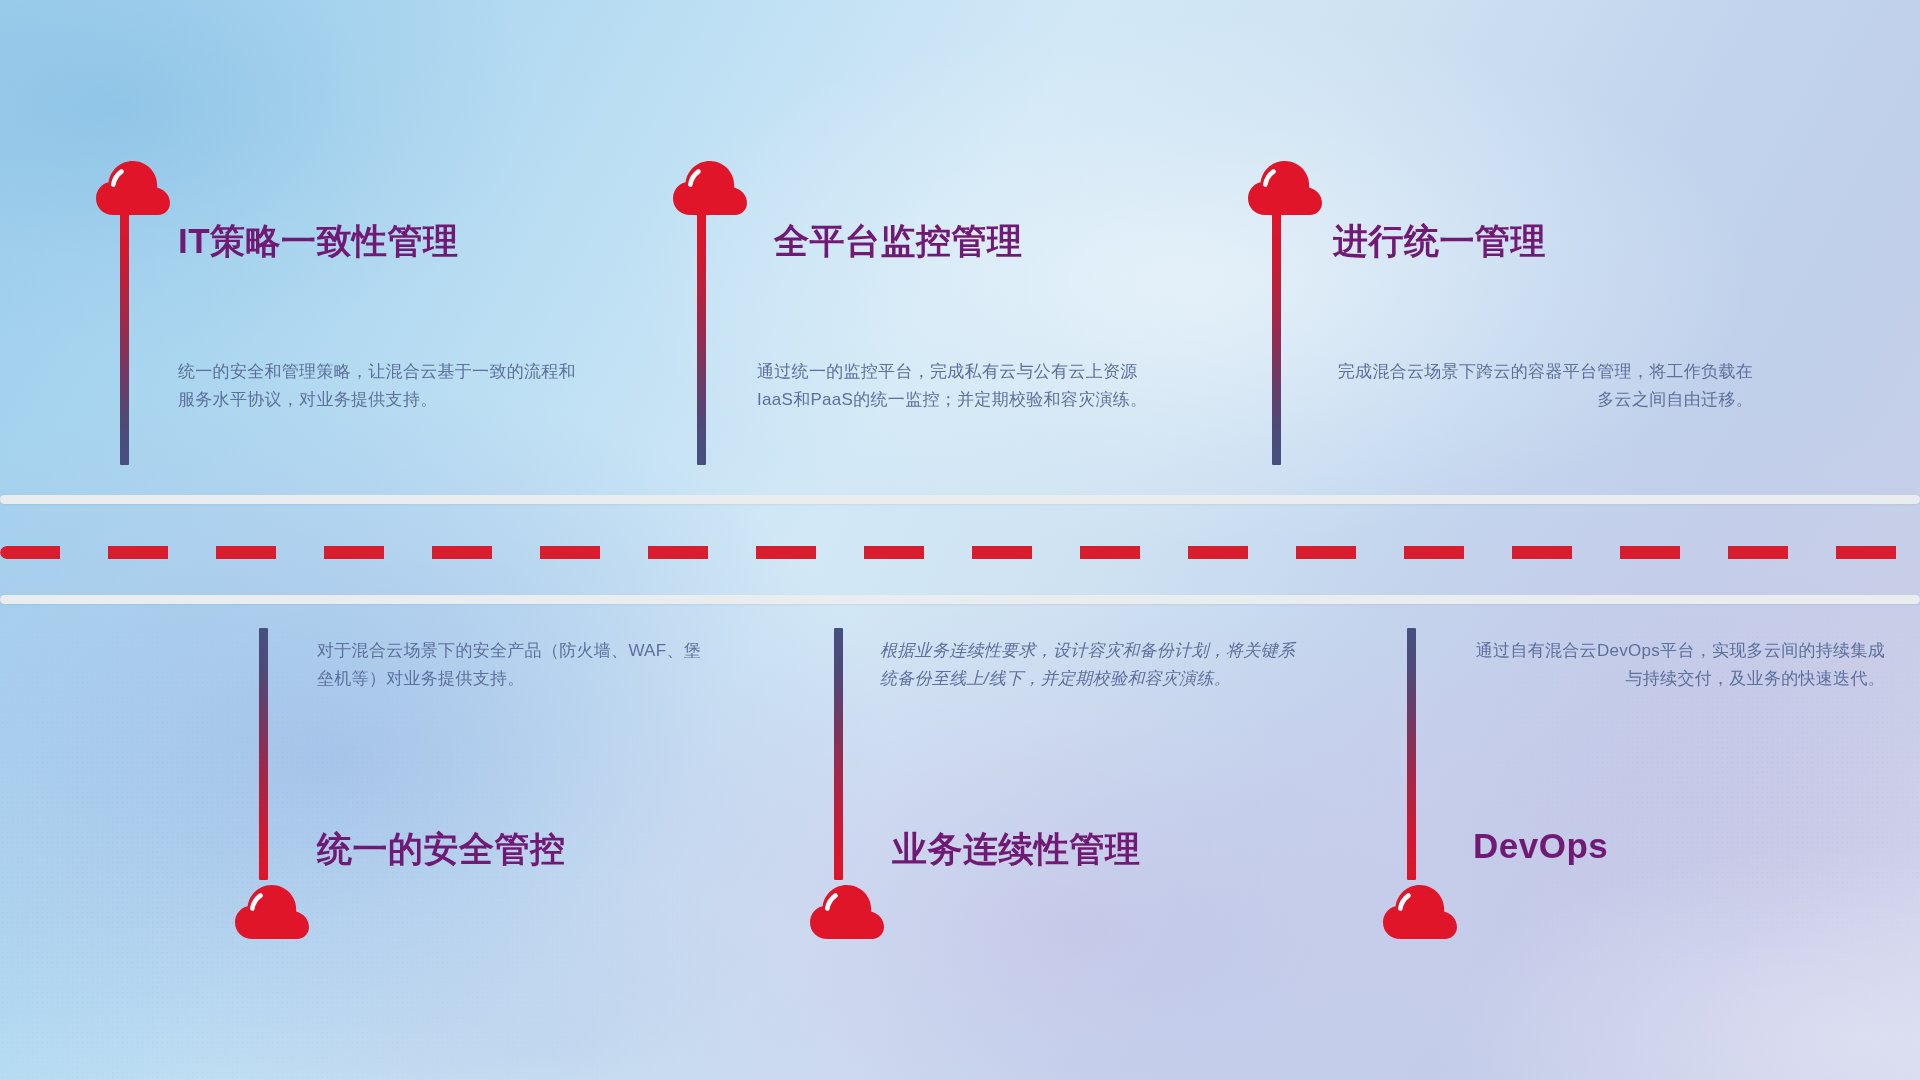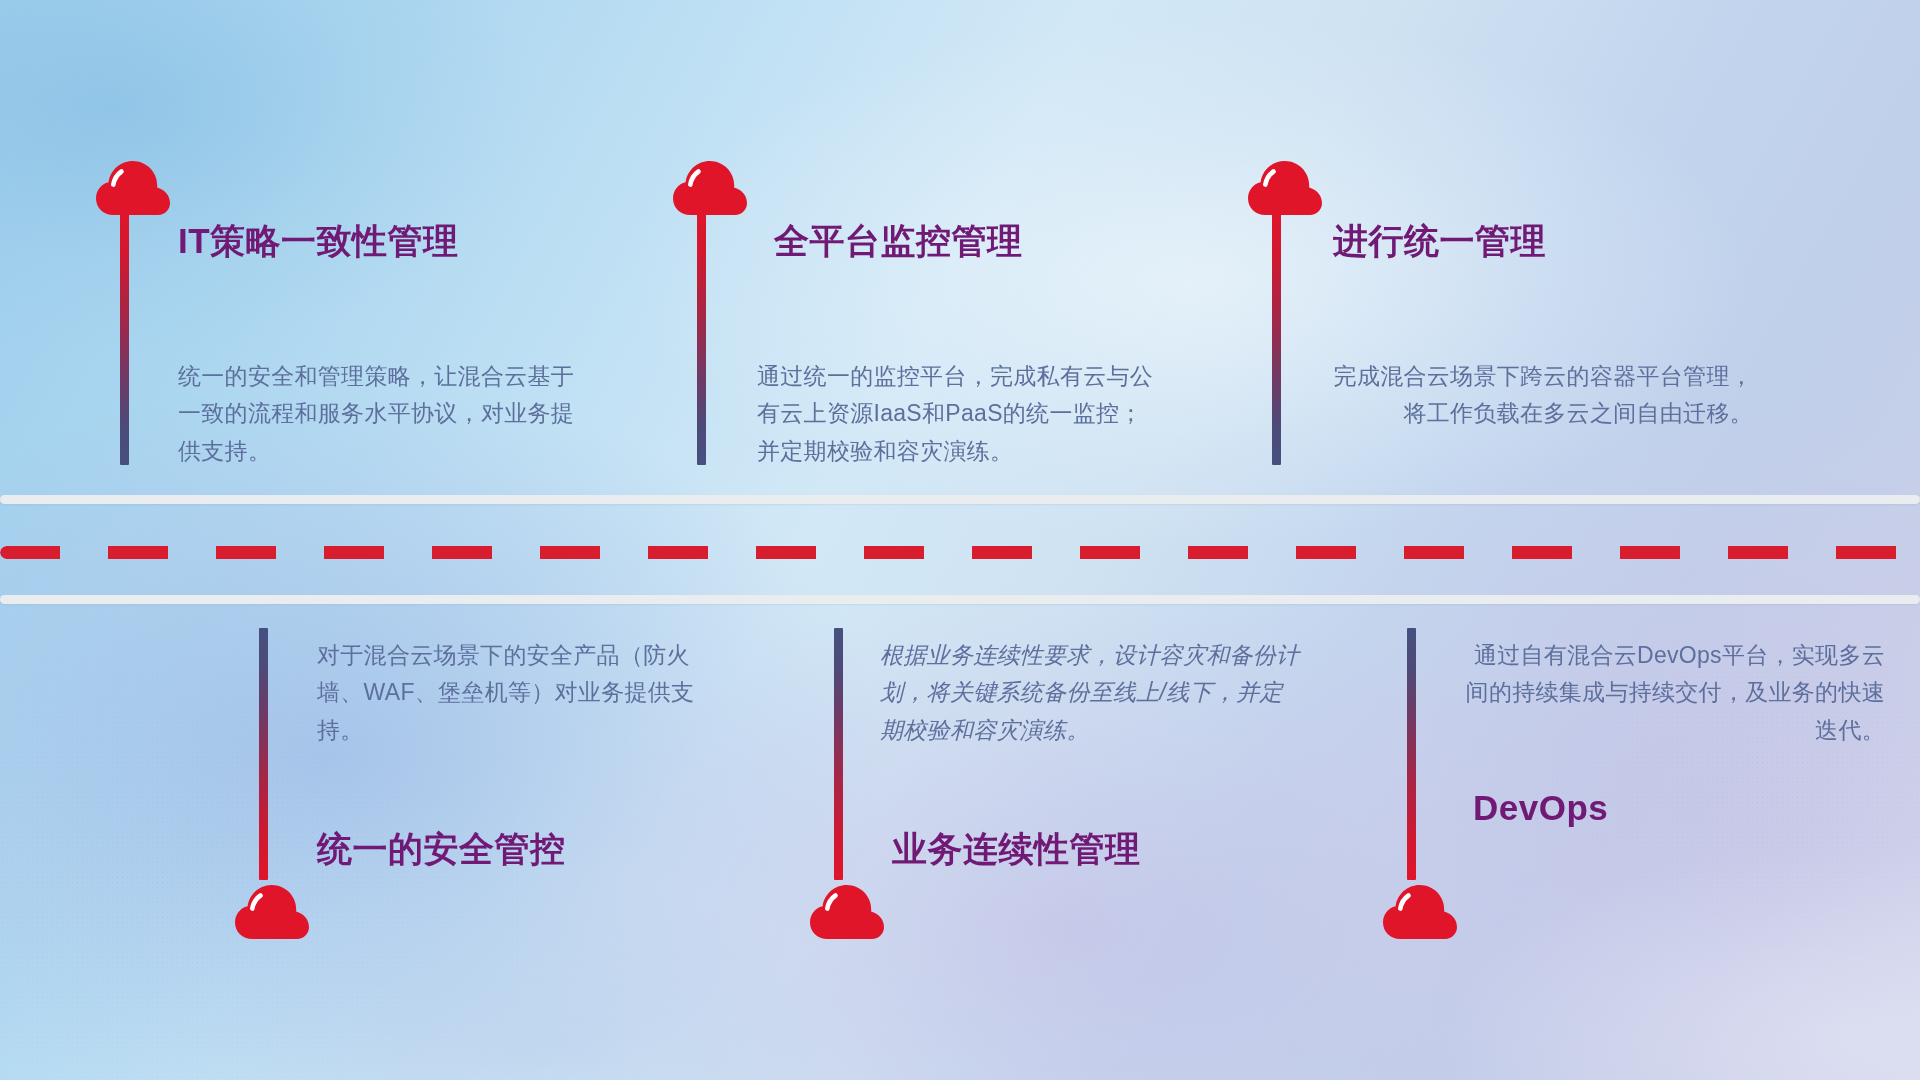--- a/index.html
+++ b/index.html
@@ -122,21 +122,21 @@
   .pin-title {
     position: absolute;
     font-size: 35px;
     font-weight: 700;
     color: #701a75;
     letter-spacing: 0.5px;
     white-space: nowrap;
   }
   .pin-desc {
     position: absolute;
-    font-size: 23px;
+    font-size: 17px;
     line-height: 1.62;
     color: #5d6f9c;
     letter-spacing: 0.3px;
     width: 400px;
   }
   .pin-desc.wide { width: 420px; }
 </style>
 </head>
 <body>
 
@@ -219,21 +219,21 @@
                C14.3 10.0 24.4 1 36.8 1 C50.3 1 61.2 11.9 61.2 25.2
                C61.2 26.0 61.2 26.8 61.1 27.6 C68.6 29.4 74 35.7 74 43.3
                C74 49.8 68.7 55 62.1 55 Z" fill="#e0152a"></path>
       <path d="M25.5 11.5 C21.0 14.6 18.2 19.3 17.3 24.6" fill="none" stroke="#ffffff" stroke-width="4.6" stroke-linecap="round"></path>
     </svg>
   </div>
 
   <div class="pin">
     <div class="stem stem-up" style="left:1407px; top:628px; height:252px;"></div>
     <div class="pin-desc wide" style="left:1465px; top:637px;text-align:right;">通过自有混合云DevOps平台，实现多云间的持续集成与持续交付，及业务的快速迭代。</div>
-    <div class="pin-title" style="left:1473px; top:788px;">DevOps</div>
+    <div class="pin-title" style="left:1473px; top:826px;">DevOps</div>
     <svg class="cloud-icon" style="left:1383px; top:884px;" viewBox="0 0 74 56">
       <path d="M17.5 55 C7.2 55 0 47.6 0 38.4 C0 30.4 5.3 23.8 12.6 22.2
                C14.3 10.0 24.4 1 36.8 1 C50.3 1 61.2 11.9 61.2 25.2
                C61.2 26.0 61.2 26.8 61.1 27.6 C68.6 29.4 74 35.7 74 43.3
                C74 49.8 68.7 55 62.1 55 Z" fill="#e0152a"></path>
       <path d="M25.5 11.5 C21.0 14.6 18.2 19.3 17.3 24.6" fill="none" stroke="#ffffff" stroke-width="4.6" stroke-linecap="round"></path>
     </svg>
   </div>
 
 </div>

